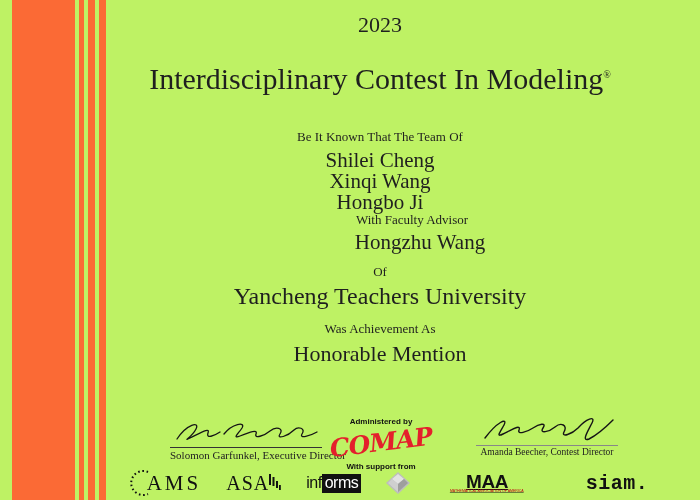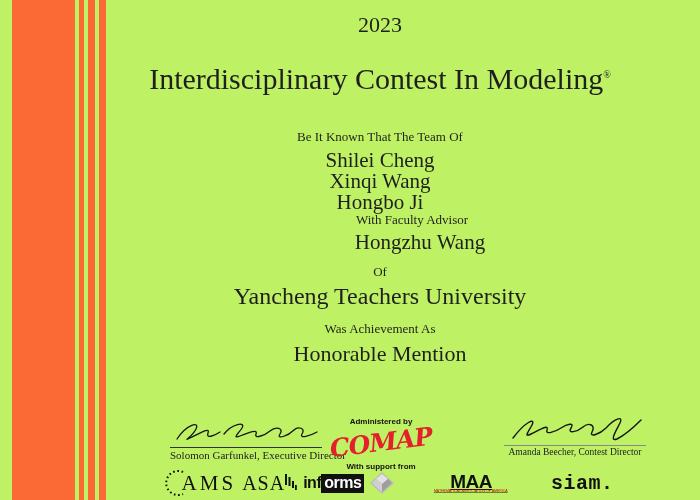--- a/index.html
+++ b/index.html
@@ -36,40 +36,40 @@
   .advlbl{top:213px;padding-left:32px;}
   .adv{top:230px;font-size:21px;margin-left:40px;}
   .oflbl{top:265px;}
   .inst{top:283px;font-size:24px;}
   .deslbl{top:322px;}
   .des{top:341px;font-size:22px;}
 
   
   .sigblock{position:absolute;text-align:center;}
   .sig-left{left:170px;top:416px;width:152px;}
-  .sig-right{left:504px;top:412px;width:142px;}
+  .sig-right{left:476px;top:412px;width:142px;}
   .sigline{border-top:1.2px solid #333;margin-top:-3px;}
   .sigline.gray{border-top-color:#888;}
   .caption{font-size:11px;margin-top:1px;color:#222;white-space:nowrap;}
   .caption.sm{font-size:9.5px;}
 
   .comap-block{position:absolute;left:326px;top:417px;width:110px;text-align:center;}
   .tinybold{font-family:"Liberation Sans",sans-serif;font-weight:bold;font-size:8px;color:#111;}
   .comap-logo{height:34px;line-height:34px;font-size:25px;font-weight:bold;font-style:italic;
               color:var(--comap_red);transform:rotate(-7deg);letter-spacing:-1px;
               font-family:"DejaVu Serif",serif;}
   .support{margin-top:2px;}
 
   
   .logos{position:absolute;left:88px;top:469px;width:600px;height:28px;
-         display:flex;justify-content:center;align-items:center;gap:6px;}
+         display:flex;justify-content:center;align-items:center;gap:25px;}
   .sponsor{display:flex;align-items:center;color:var(--logo_black);}
   .ams-text{font-size:21px;letter-spacing:3px;margin-left:-3px;}
   .asa-text{font-size:20px;letter-spacing:1px;}
-  .informs{font-family:"Liberation Sans",sans-serif;font-weight:bold;}
+  .informs{font-family:"Liberation Sans",sans-serif;font-weight:normal;}
   .inf-prefix{font-size:16px;letter-spacing:-0.5px;}
   .inf-box{background:#111;color:#fff;font-size:16px;padding:0 3px 1px 3px;letter-spacing:-0.5px;}
   .maa-col{display:flex;flex-direction:column;align-items:center;margin-left:3px;text-decoration:underline;}
   .maa-text{font-family:"Liberation Sans",sans-serif;font-weight:bold;font-size:19px;
             letter-spacing:-0.5px;line-height:17px;}
   .maa-sub{font-family:"Liberation Sans",sans-serif;font-size:7px;color:var(--maa_red);
            white-space:nowrap;transform:scale(0.5);transform-origin:center top;line-height:4px;}
   .siam-text{font-family:Liberation Mono, monospace;font-weight:900;font-size:20px;
              letter-spacing:0.5px;}
 </style>

